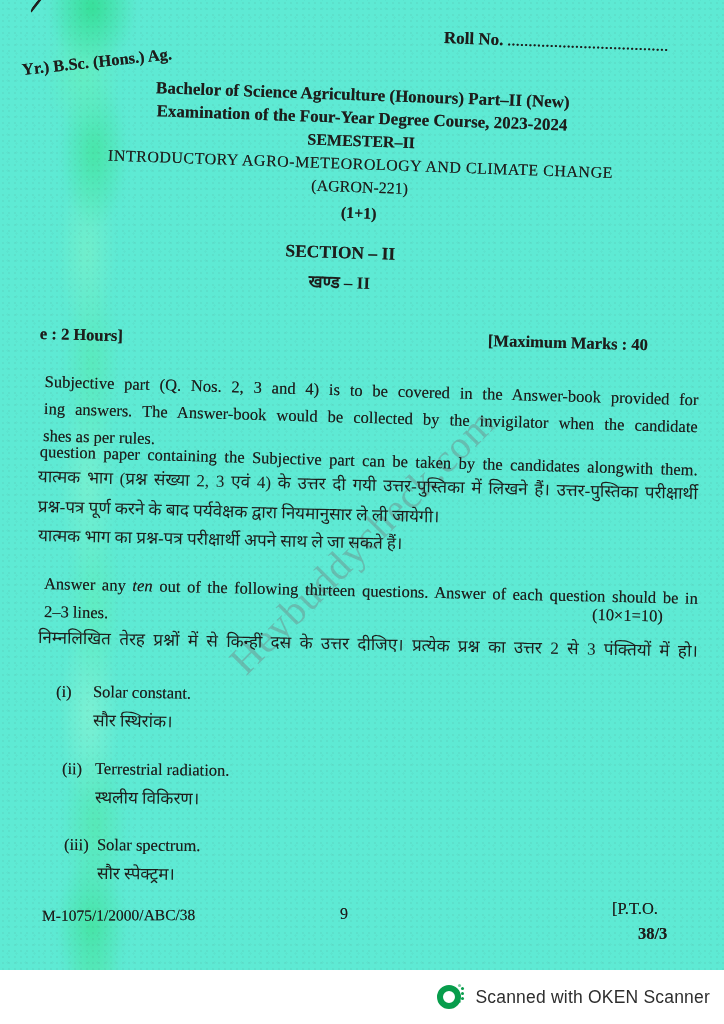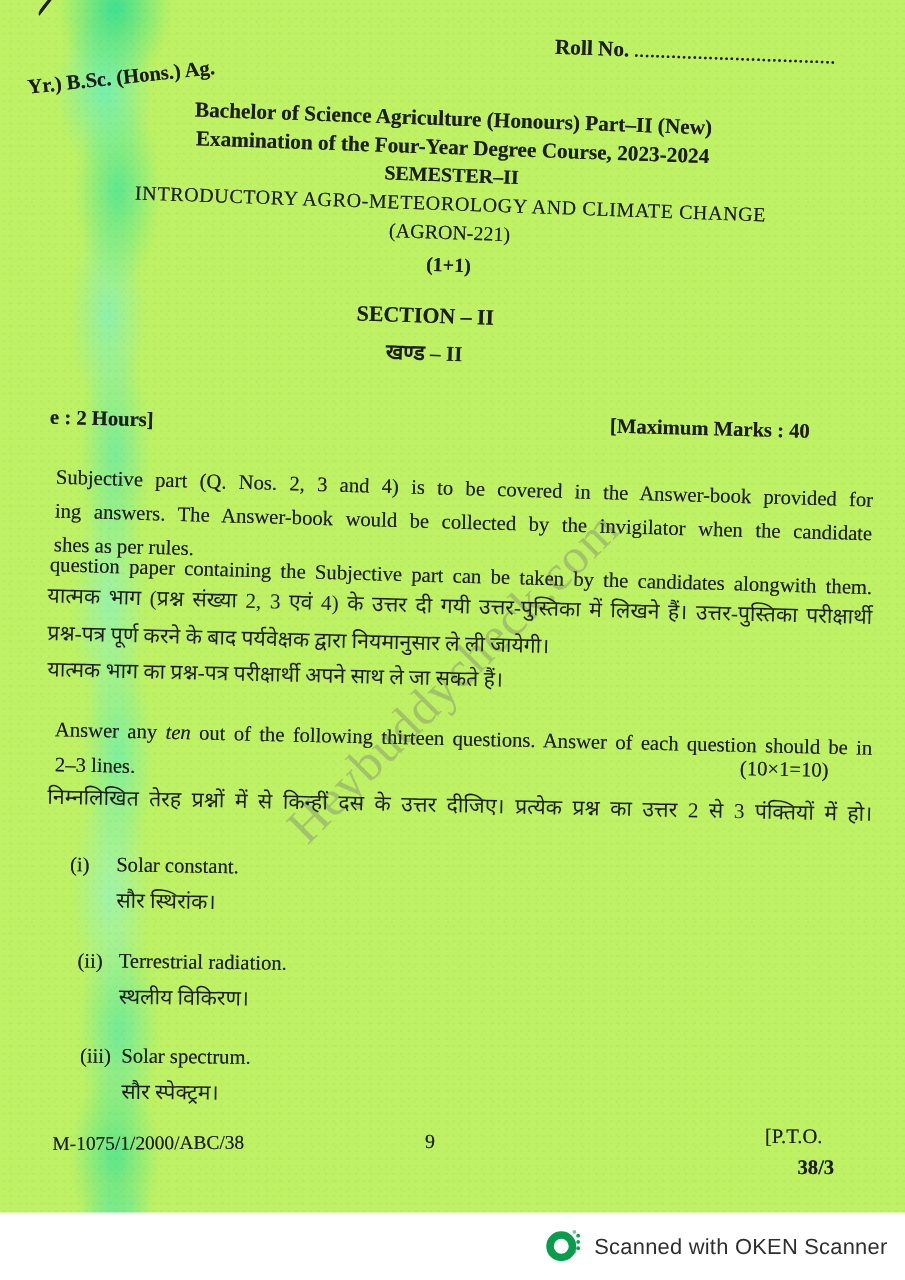--- a/index.html
+++ b/index.html
@@ -1,19 +1,19 @@
 <!DOCTYPE html>
 <html><head>
 <meta charset="utf-8">
 <style>
   html,body{margin:0;padding:0;}
   .page{
     position:relative;
     width:724px;height:1024px;
-    background:#bef264;
+    background:#5eead4;
     overflow:hidden;
     font-family:"Liberation Serif", serif;
     color:#1d1d1b;
   }
   
   .page::before{
     content:"";position:absolute;inset:0;z-index:3;pointer-events:none;
     background-image:
       radial-gradient(rgba(60,60,55,.055) 1px, transparent 1.2px),
       radial-gradient(rgba(60,60,55,.04) 1px, transparent 1.2px);

